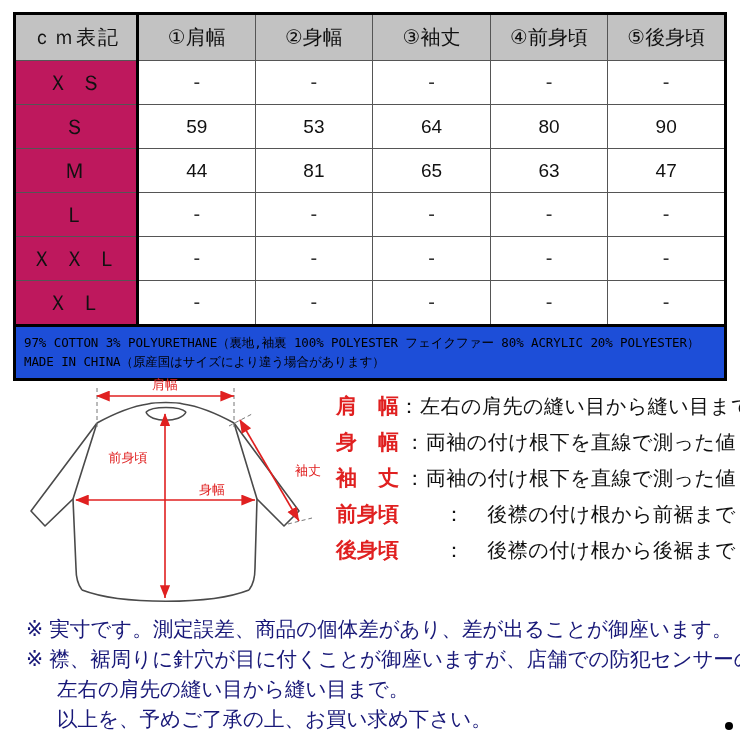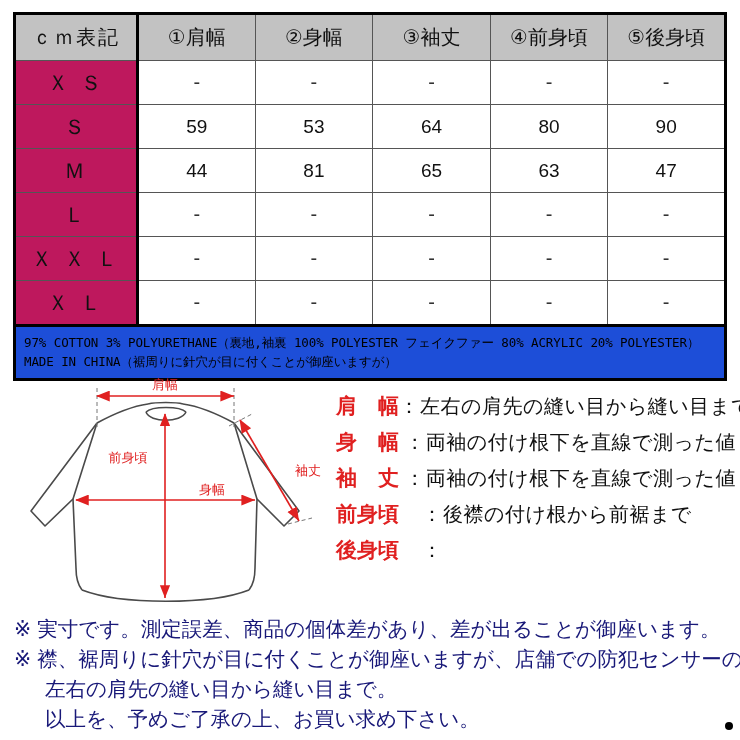--- a/index.html
+++ b/index.html
@@ -96,20 +96,21 @@
     position: absolute;
     left: 336px;
     top: 392px;
     width: 400px;
   }
   .legend-row {
     display: flex;
     align-items: baseline;
     height: 36px;
     white-space: nowrap;
+    justify-content: space-between;
   }
   .legend-term {
     color: #e02020;
     font-weight: bold;
     font-size: 21px;
     width: 86px;
     display: inline-block;
     letter-spacing: 0px;
   }
   .legend-colon {
@@ -128,20 +129,21 @@
     position: absolute;
     left: 14px;
     top: 614px;
     width: 716px;
     color: #181878;
     font-size: 20.5px;
     line-height: 30px;
   }
   .note-line {
     white-space: nowrap;
+    margin-left: 12px;
   }
   .note-mark {
     margin-right: 6px;
   }
   .note-indent {
     padding-left: 31px;
   }
 
   
   #corner-dot {
@@ -219,21 +221,21 @@
         <td class="dash">-</td>
         <td class="dash">-</td>
         <td class="dash">-</td>
         <td class="dash">-</td>
         <td class="dash">-</td>
       </tr>
 
       <tr class="footer-row">
         <td colspan="6">
           <div class="footer-line">97% COTTON 3% POLYURETHANE（裏地,袖裏 100% POLYESTER フェイクファー 80% ACRYLIC 20% POLYESTER）</div>
-          <div class="footer-line">MADE IN CHINA（裾周りに針穴が目に付くことが御座いますが）</div>
+          <div class="footer-line">MADE IN CHINA（原産国はサイズにより違う場合があります）</div>
         </td>
       </tr>
     </tbody>
   </table>
 </div>
 
 <div id="diagram-area">
   <svg id="garment-svg" width="330" height="225" viewBox="0 0 330 225">
     <defs>
       <marker id="arrR" markerWidth="9" markerHeight="9" refX="8" refY="3.2" orient="auto">
@@ -306,20 +308,21 @@
     <span class="legend-desc">両袖の付け根下を直線で測った値</span>
   </div>
   <div class="legend-row">
     <span class="legend-term">前身頃</span>
     <span class="legend-colon">：</span>
     <span class="legend-desc">後襟の付け根から前裾まで</span>
   </div>
   <div class="legend-row">
     <span class="legend-term">後身頃</span>
     <span class="legend-colon">：</span>
+    <span class="legend-desc">後襟の付け根から後裾まで</span>
   </div>
 </div>
 
 <div id="notes">
   <div class="note-line">
     <span class="note-mark">※</span><span>実寸です。測定誤差、商品の個体差があり、差が出ることが御座います。</span>
   </div>
   <div class="note-line">
     <span class="note-mark">※</span><span>襟、裾周りに針穴が目に付くことが御座いますが、店舗での防犯センサーのタ</span>
   </div>

